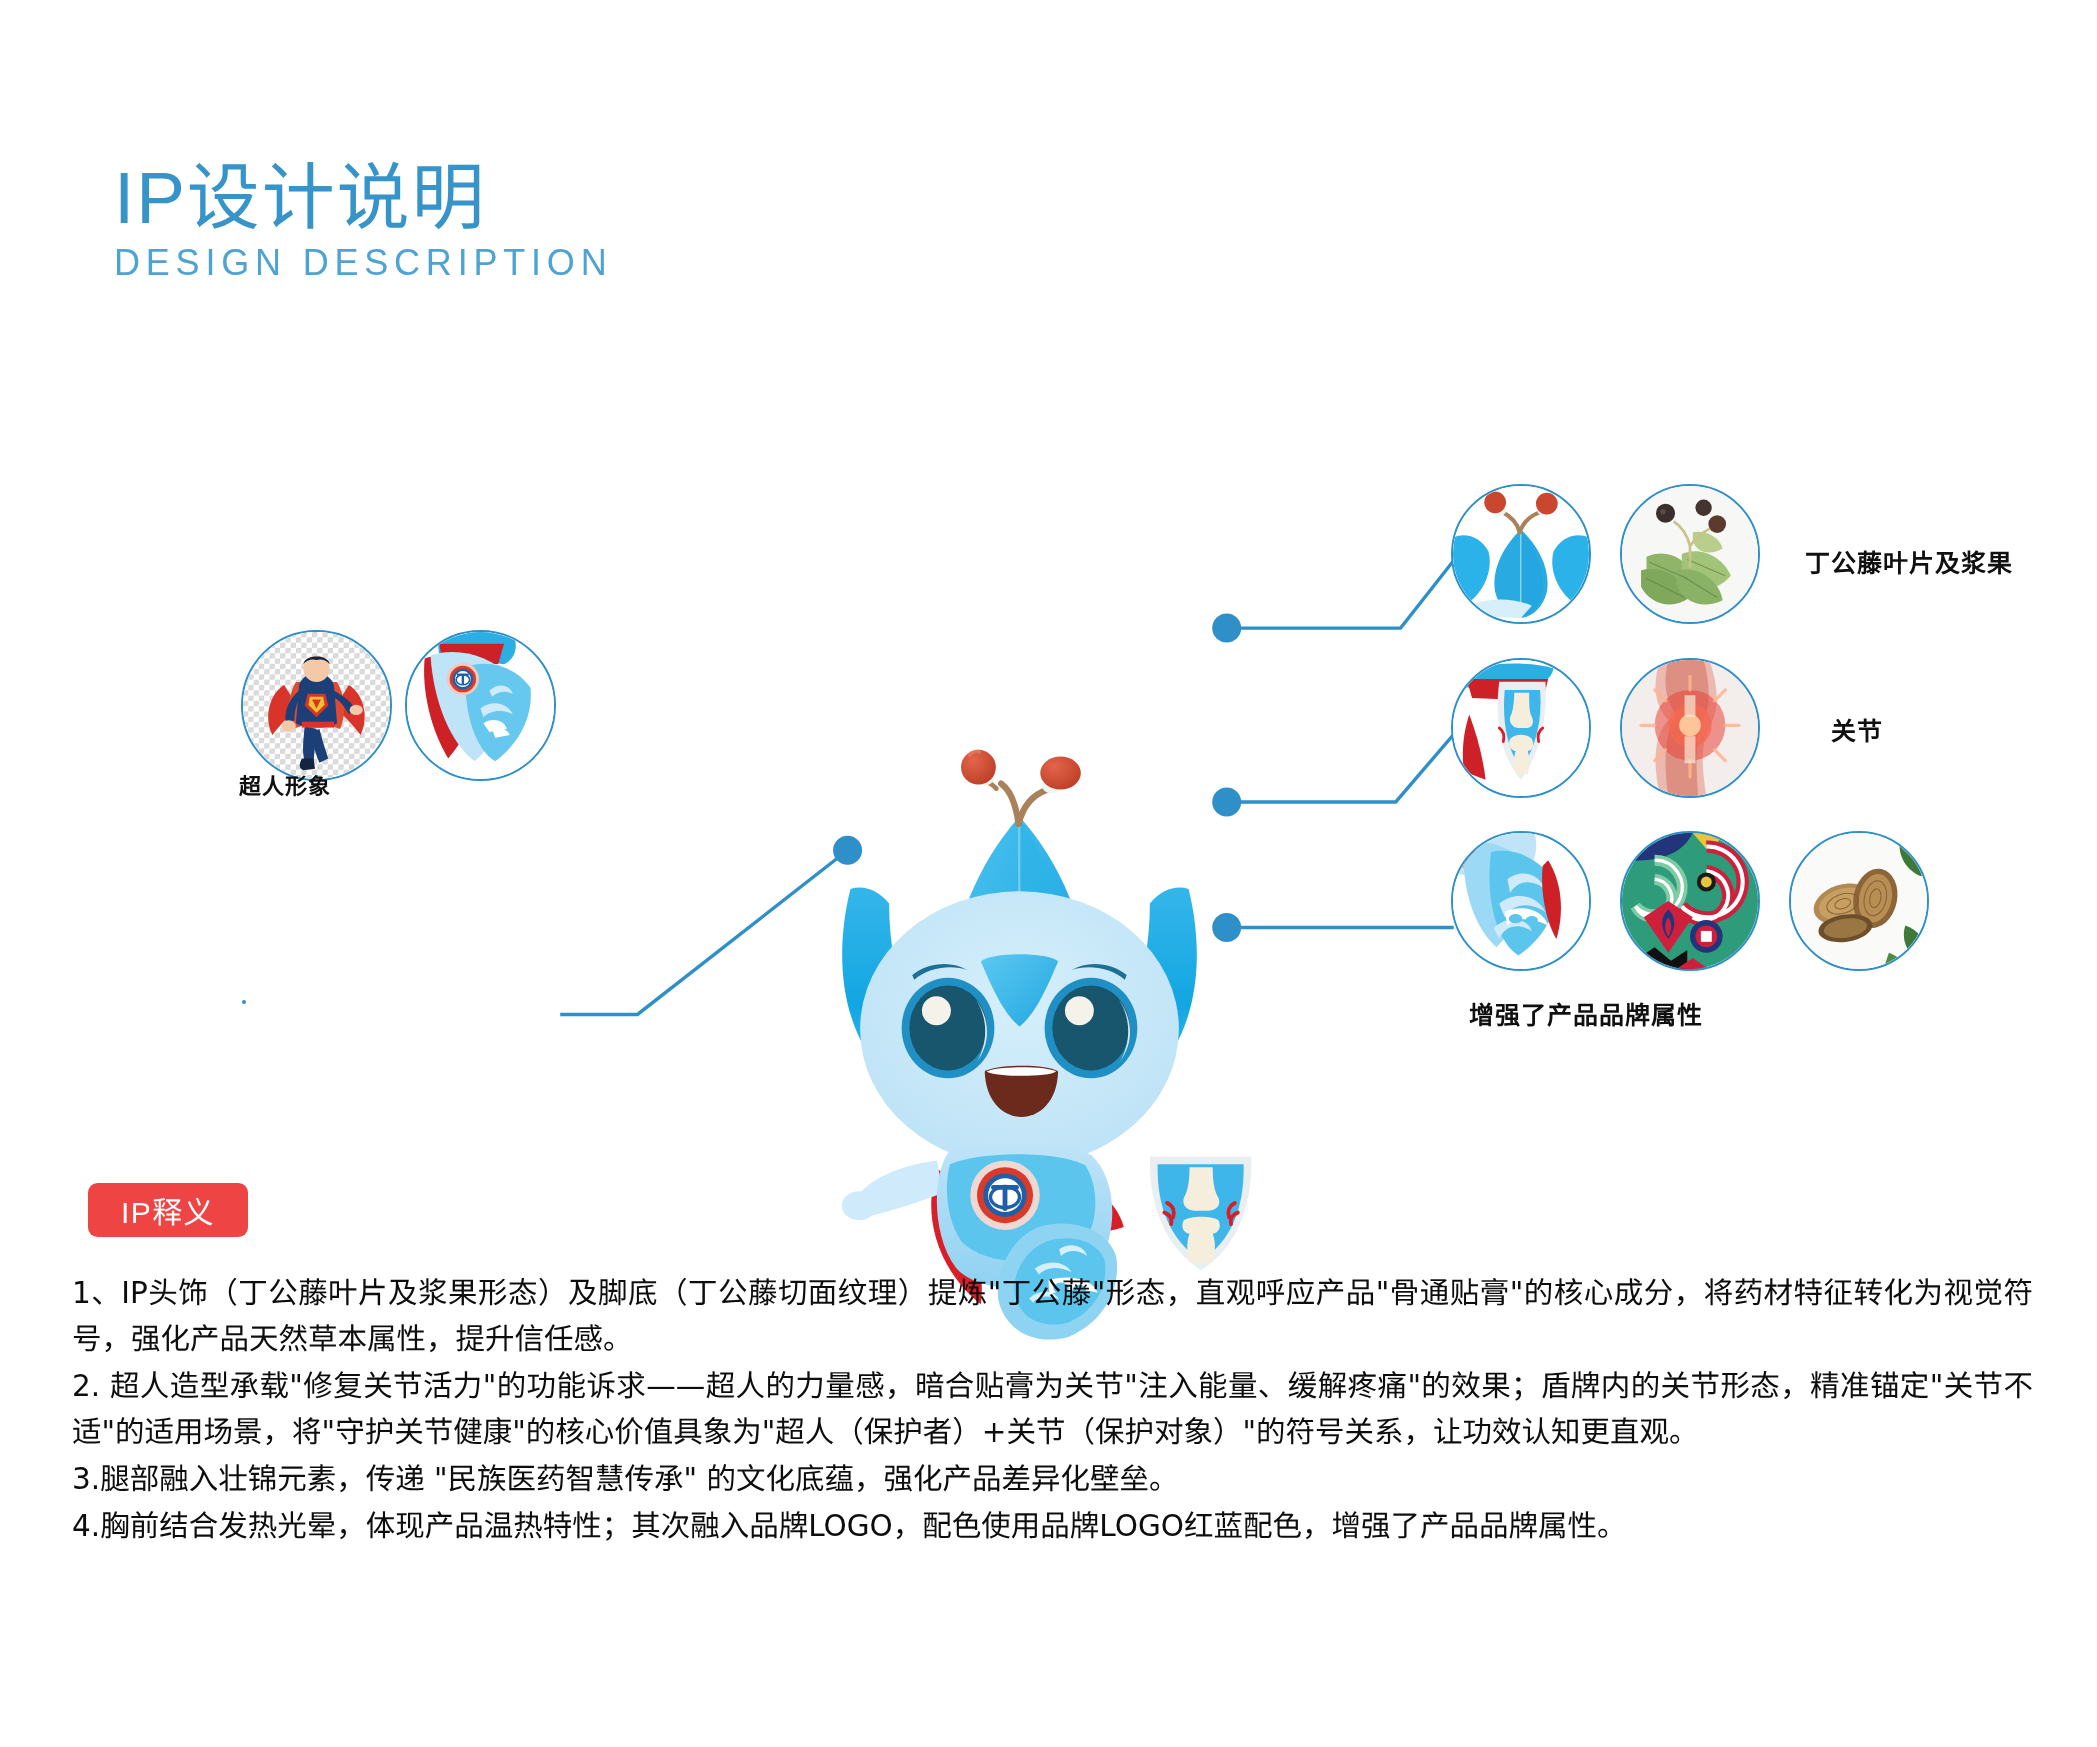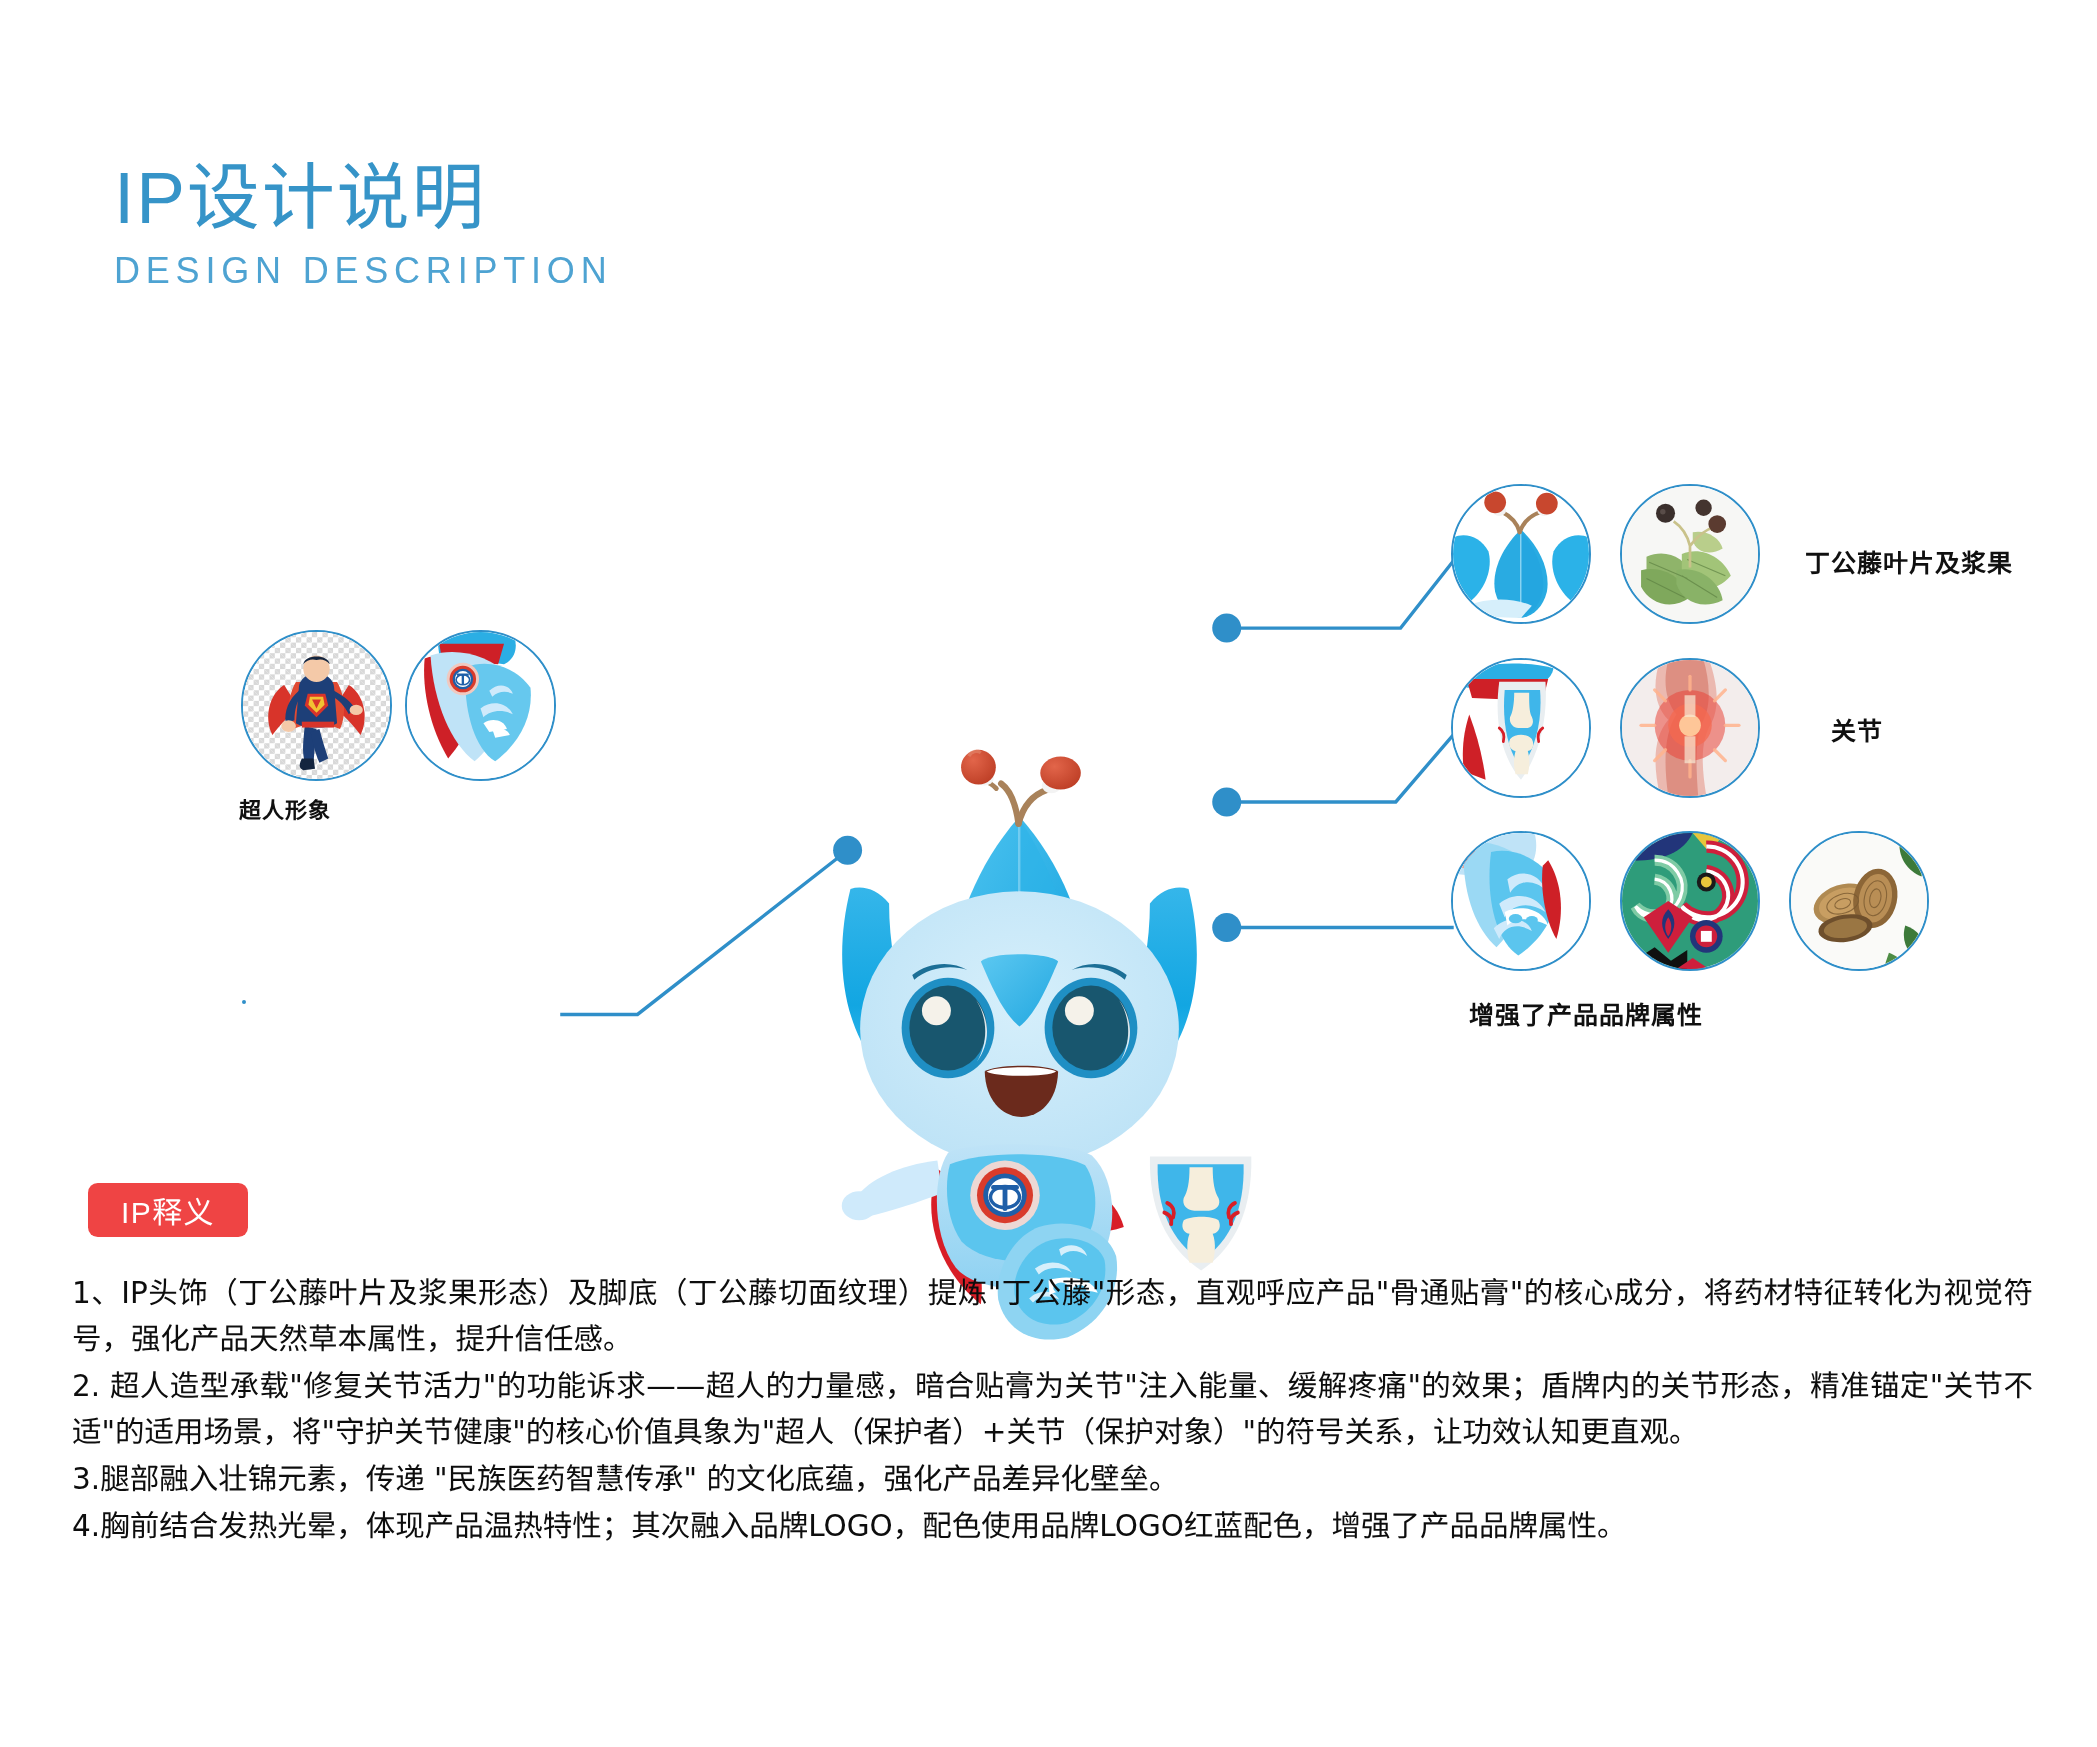--- a/index.html
+++ b/index.html
@@ -14,21 +14,21 @@
   .page { position: relative; width: 2097px; height: 1716px; background: #fff; }
 
   
   .header { position: absolute; left: 114px; top: 159px; }
   .title-cn {
     font-size: 73px; line-height: 1.06; color: #3694c8;
     letter-spacing: 1.9px; font-weight: 400;
   }
   .title-en {
     font-size: 36px; line-height: 1.2; color: #4ea3d2;
-    letter-spacing: 5.8px; font-weight: 300; margin-top: 13px;
+    letter-spacing: 5.8px; font-weight: 300; margin-top: 5px;
   }
 
   
   .stage { position: absolute; left: 0; top: 367px; width: 2097px; height: 725px; }
   .svg-lines { position: absolute; left: 0; top: 0; width: 2097px; height: 725px; }
 
   
   .circle {
     position: absolute; border-radius: 50%;
     border: 2.9px solid #2f8fc9; background: #ffffff; overflow: hidden;
@@ -152,21 +152,21 @@
 
         <circle cx="38" cy="32" r="11" fill="#F0C9C0"></circle>
         <circle cx="38" cy="32" r="9" fill="#D93B2B"></circle>
         <circle cx="38" cy="32" r="7" fill="#1F5FA8"></circle>
         <circle cx="38" cy="32" r="5.4" fill="#ffffff"></circle>
         <path d="M34,29 L42,29 M38,29 L38,36" stroke="#1F5FA8" stroke-width="1.6" fill="none"></path>
         <ellipse cx="38" cy="32.5" rx="4.6" ry="3.4" fill="none" stroke="#1F5FA8" stroke-width="1.1"></ellipse>
       </svg>
     </div>
 
-    <div class="label label-sm" style="left:239px; top:425px;">超人形象</div>
+    <div class="label label-sm" style="left:239px; top:401px;">超人形象</div>
 
     <div class="mascot">
       <svg viewBox="0 0 1000 1300" width="483" height="628">
         <defs>
           <linearGradient id="leafG" x1="0" y1="0" x2="0" y2="1">
             <stop offset="0%" stop-color="#35B6EA"></stop>
             <stop offset="60%" stop-color="#12A6E2"></stop>
             <stop offset="100%" stop-color="#3FC0F0"></stop>
           </linearGradient>
           <linearGradient id="leafG2" x1="0" y1="0" x2="1" y2="1">

